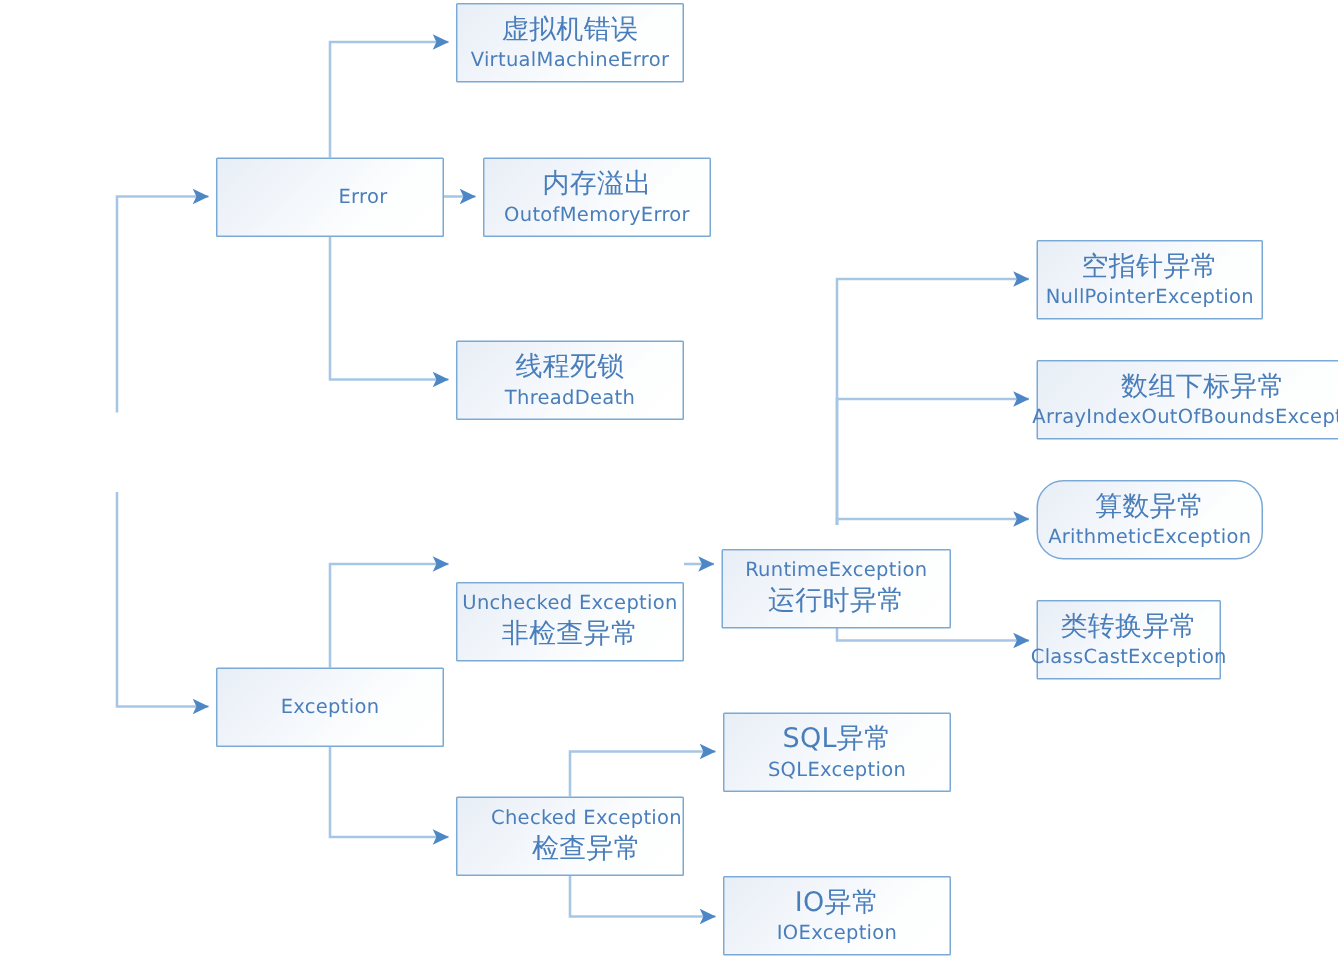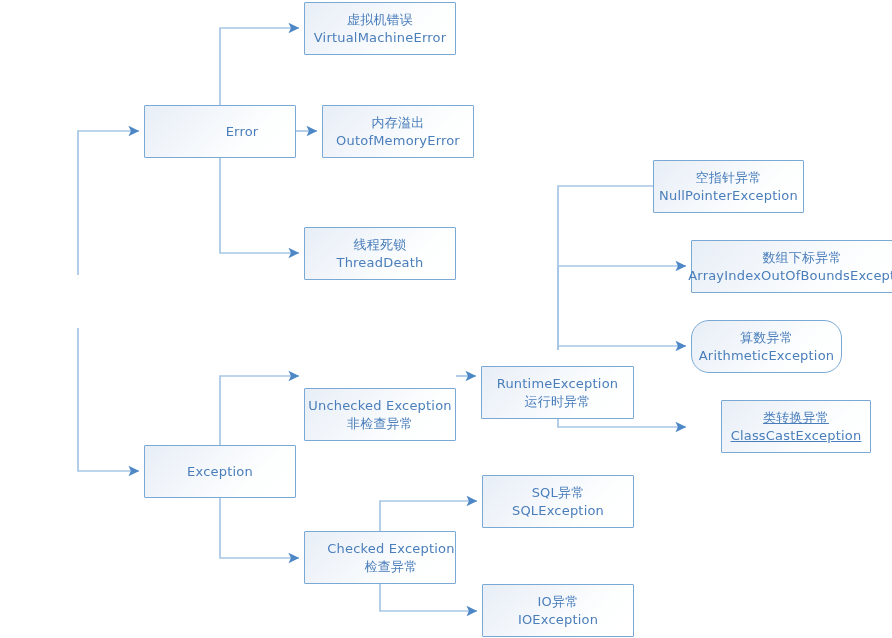--- a/index.html
+++ b/index.html
@@ -21,21 +21,21 @@
     display:flex;
     flex-direction:column;
     align-items:center;
     justify-content:center;
     color:#4a7ebb;
     line-height:1.32;
     text-align:center;
     letter-spacing:.2px;
   }
   .node .ln{display:block;white-space:nowrap;}
-  .cn{font-size:13px;}
+  .cn{font-size:18px;}
   .en{font-size:13px;}
   .single{font-size:13px;}
 </style>
 </head>
 <body style="background: rgb(255, 255, 255);">
 
 <div id="canvas">
 
   <svg id="wires" viewBox="0 0 892 638">
     <defs>
@@ -100,30 +100,30 @@
     <span class="ln cn">运行时异常</span>
   </div>
   <div class="node" style="left: 482px; top: 475px; width: 152px; height: 53px; border-color: rgb(122, 169, 214); color: rgb(74, 126, 187);">
     <span class="ln cn">SQL异常</span>
     <span class="ln en">SQLException</span>
   </div>
   <div class="node" style="left: 482px; top: 584px; width: 152px; height: 53px; border-color: rgb(122, 169, 214); color: rgb(74, 126, 187);">
     <span class="ln cn">IO异常</span>
     <span class="ln en">IOException</span>
   </div>
-  <div class="node" style="left: 653px; top: 160px; width: 151px; height: 53px; border-color: rgb(122, 169, 214); color: rgb(74, 126, 187);">
+  <div class="node" style="left: 691px; top: 160px; width: 151px; height: 53px; border-color: rgb(122, 169, 214); color: rgb(74, 126, 187);">
     <span class="ln cn">空指针异常</span>
     <span class="ln en">NullPointerException</span>
   </div>
   <div class="node" style="left: 691px; top: 240px; width: 222px; height: 53px; border-color: rgb(122, 169, 214); color: rgb(74, 126, 187);">
     <span class="ln cn">数组下标异常</span>
     <span class="ln en">ArrayIndexOutOfBoundsException</span>
   </div>
   <div class="node" style="left: 691px; top: 320px; width: 151px; height: 53px; border-color: rgb(122, 169, 214); color: rgb(74, 126, 187); border-radius: 18px;">
     <span class="ln cn">算数异常</span>
     <span class="ln en">ArithmeticException</span>
   </div>
-  <div class="node" style="left: 721px; top: 400px; width: 150px; height: 53px; border-color: rgb(122, 169, 214); color: rgb(74, 126, 187); text-decoration: underline;">
+  <div class="node" style="left: 691px; top: 400px; width: 123px; height: 53px; border-color: rgb(122, 169, 214); color: rgb(74, 126, 187);">
     <span class="ln cn">类转换异常</span>
     <span class="ln en">ClassCastException</span>
   </div>
 
 </div>
 
 </body></html>

